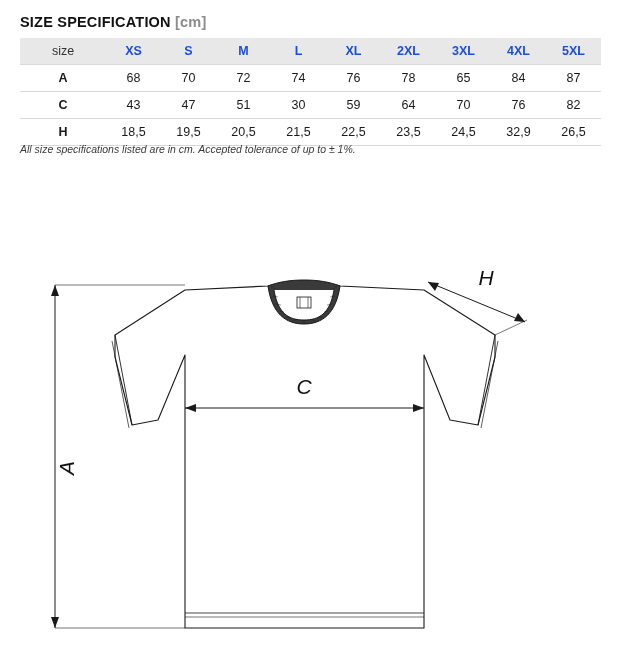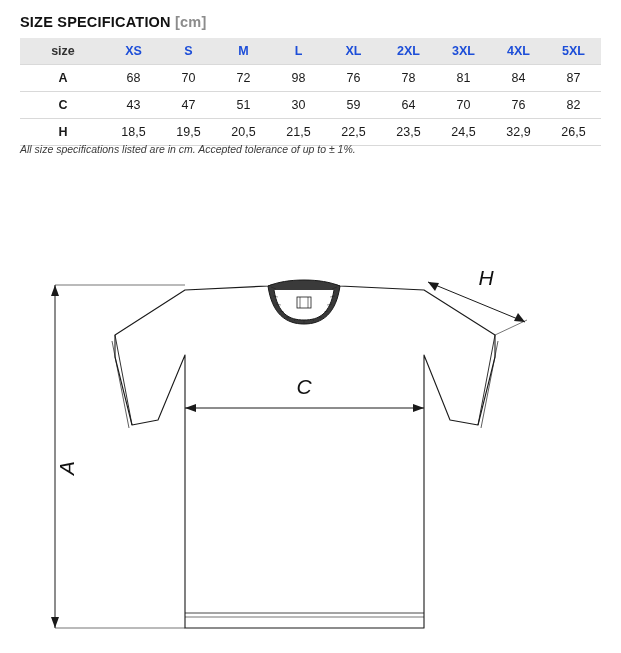--- a/index.html
+++ b/index.html
@@ -50,21 +50,21 @@
   }
   #size-table thead tr {
     background: #e8e8e8;
   }
   #size-table thead th {
     font-weight: bold;
     color: #1d4ed8;
     font-size: 12.5px;
   }
   #size-table thead th.first-col {
-    font-weight: bold;
+    font-weight: normal;
     color: #333333;
   }
   #size-table tbody tr {
     border-bottom: 1px solid #d9d9d9;
   }
   #size-table tbody tr:first-child {
     border-top: 1px solid #d9d9d9;
   }
   #size-table tbody td {
     color: #1a1a1a;
@@ -135,24 +135,24 @@
       <th>4XL</th>
       <th>5XL</th>
     </tr>
   </thead>
   <tbody>
     <tr>
       <td class="first-col">A</td>
       <td>68</td>
       <td>70</td>
       <td>72</td>
-      <td>98</td>
+      <td>74</td>
       <td>76</td>
       <td>78</td>
-      <td>81</td>
+      <td>65</td>
       <td>84</td>
       <td>87</td>
     </tr>
     <tr>
       <td class="first-col">C</td>
       <td>43</td>
       <td>47</td>
       <td>51</td>
       <td>30</td>
       <td>59</td>

